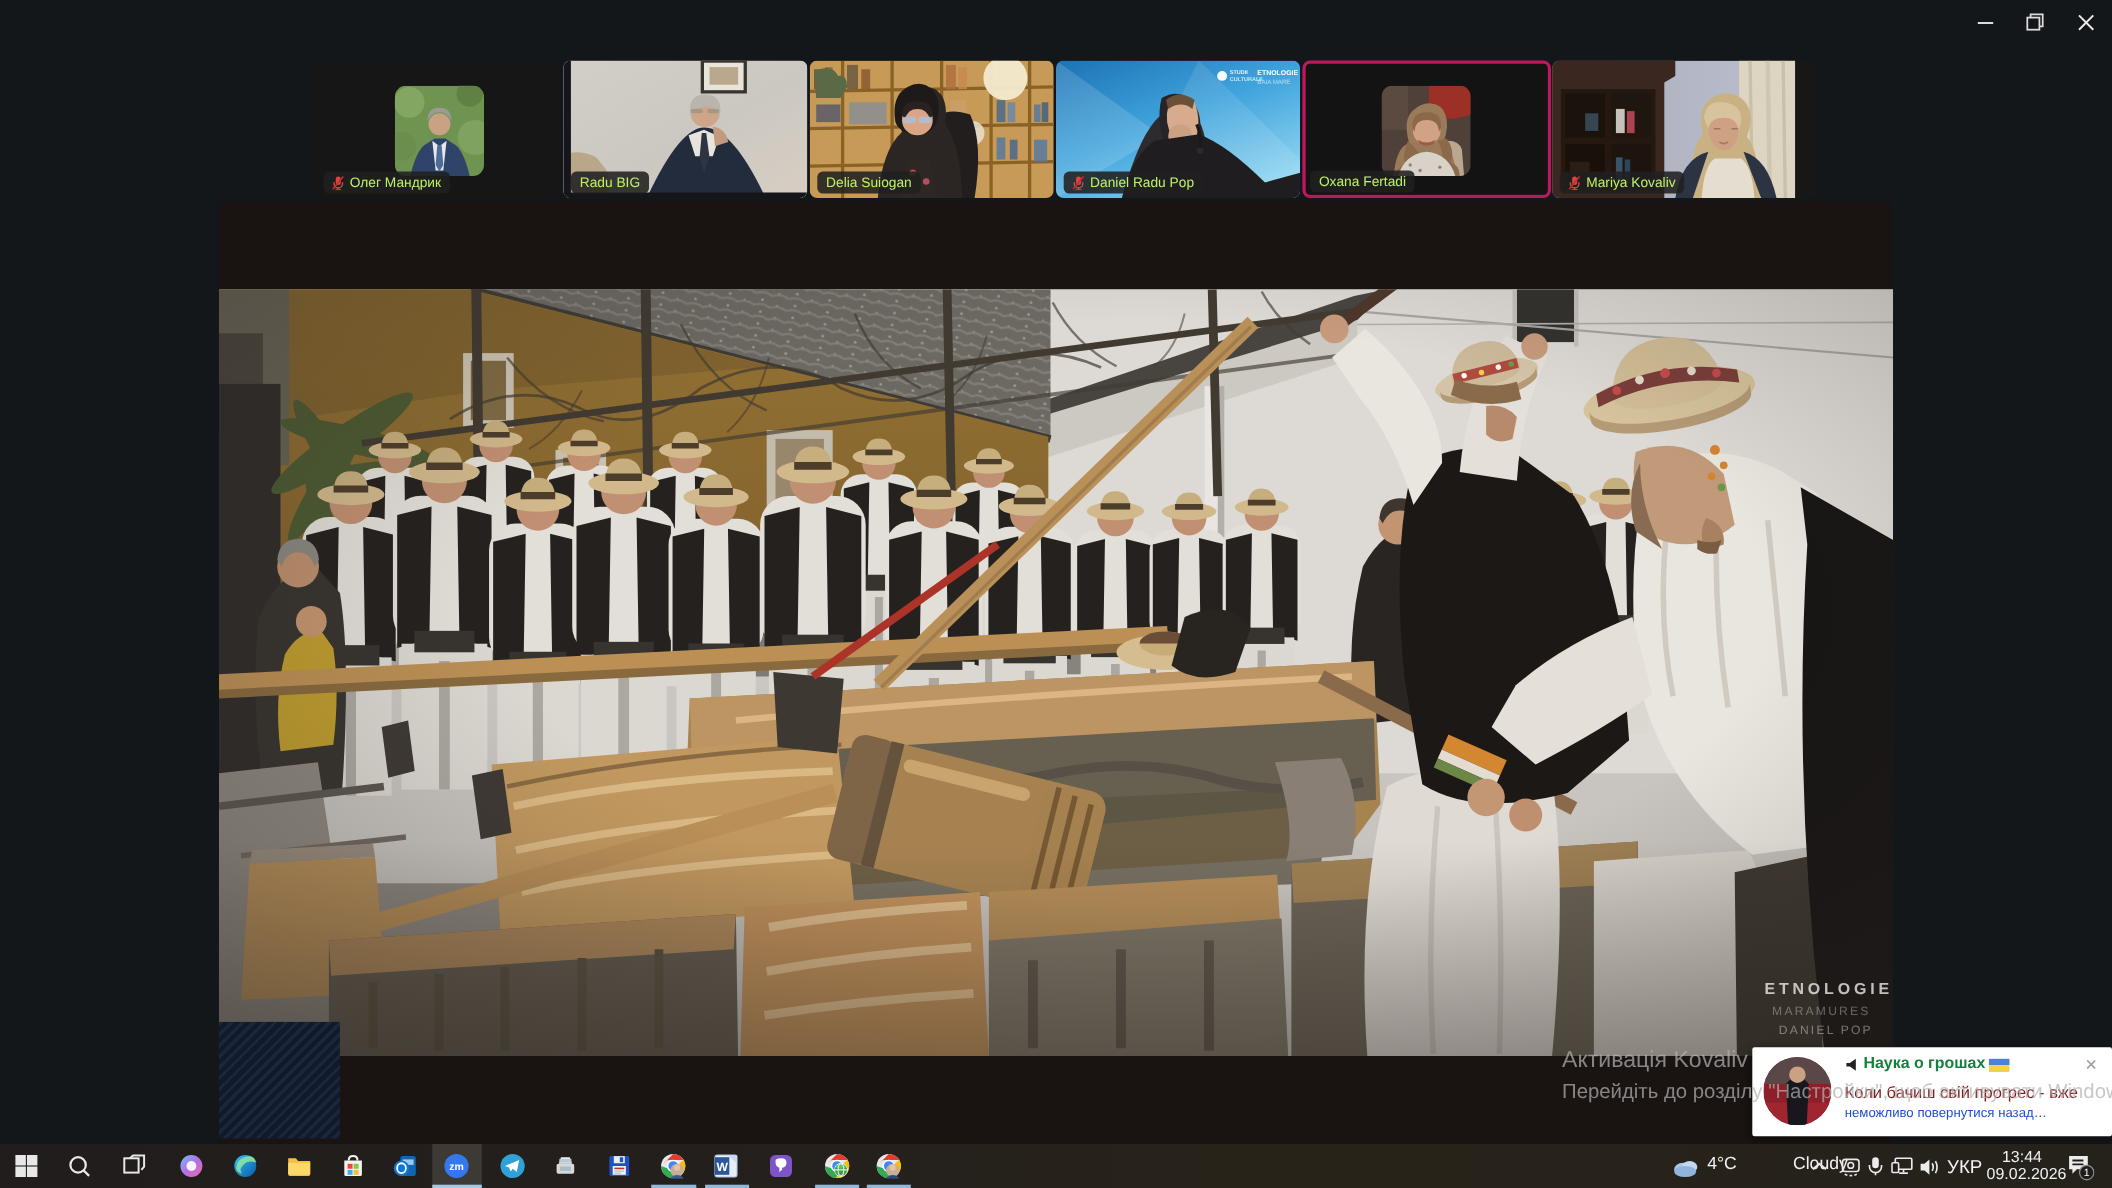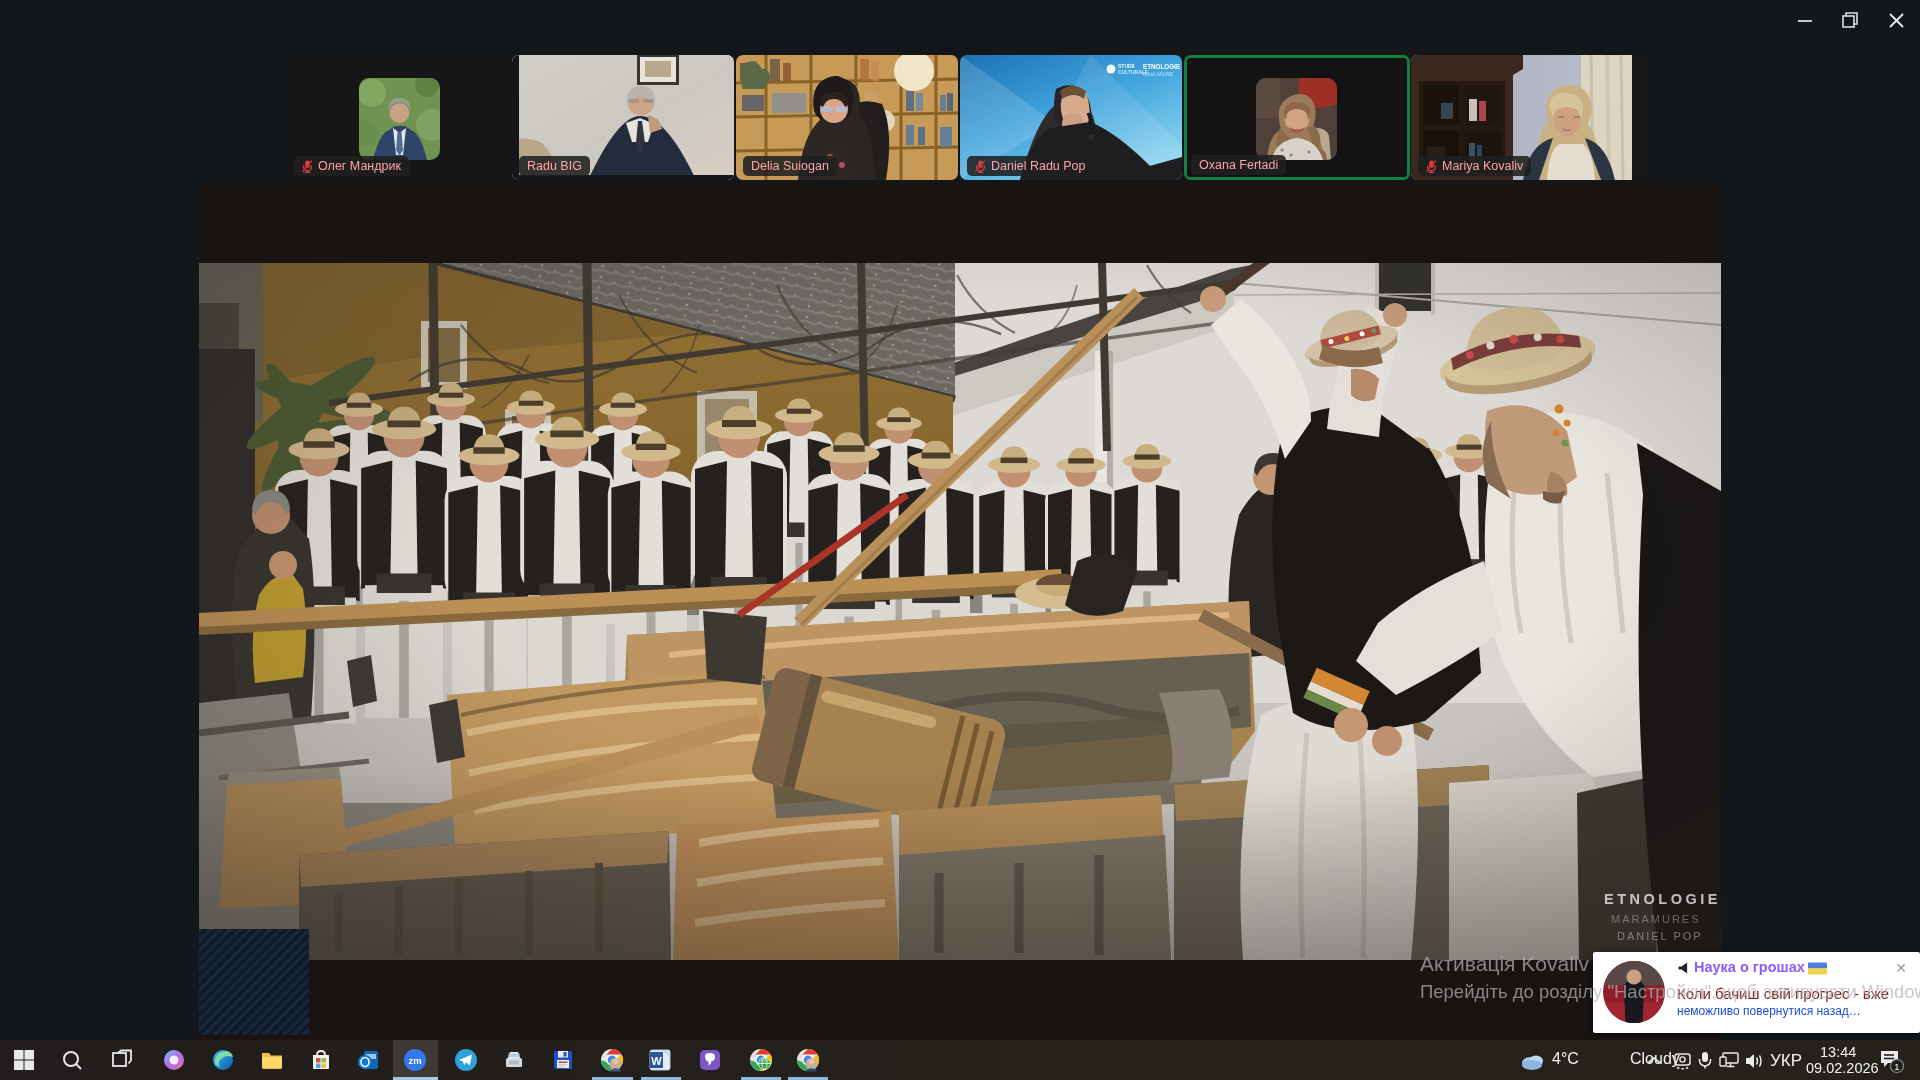--- a/index.html
+++ b/index.html
@@ -8,37 +8,37 @@
   .abs { position:absolute; }
 
   
   #share { left:199px; top:183px; width:1520px; height:857px; background:#191312; }
   #photo { left:199px; top:263px; width:1522px; height:697px; filter:blur(0.7px); }
 
   
   .tile { top:55px; width:222px; height:125px; background:#171717; border-radius:7px; overflow:hidden; }
   .tile svg { position:absolute; left:0; top:0; }
   .label { position:absolute; left:7px; bottom:4px; height:20px; background:rgba(32,32,32,.88);
-           border-radius:5px; color:#fca5a5; font-size:12.5px; line-height:20px;
+           border-radius:5px; color:#bef264; font-size:12.5px; line-height:20px;
            padding:0 8px; display:flex; align-items:center; gap:5px; white-space:nowrap; }
   .label svg { position:static; }
 
   
   #stripes { left:199px; top:929px; width:110px; height:106px;
     background:repeating-linear-gradient(135deg,#1a2639 0 3px,#111a2b 3px 7px); }
 
   
   .wm { color:rgba(178,178,178,.72); z-index:30; }
   #wm1 { left:1420px; top:952px; font-size:21px; }
   #wm2 { left:1420px; top:981px; font-size:18.5px; white-space:nowrap; }
 
   
   #notif { left:1593px; top:952px; width:327px; height:81px; background:#fff; z-index:20;
            border-radius:2px; box-shadow:0 2px 8px rgba(0,0,0,.45); }
-  #notif .title { position:absolute; left:101px; top:7px; font-size:14.5px; font-weight:bold; color:#8b5cf6; }
+  #notif .title { position:absolute; left:101px; top:7px; font-size:14.5px; font-weight:bold; color:#15803d; }
   #notif .l1 { position:absolute; left:84px; top:33px; font-size:15px; color:#7f1d1d; }
   #notif .l2 { position:absolute; left:84px; top:52px; font-size:12px; color:#1d4ed8; }
   #notif .x { position:absolute; right:13px; top:8px; font-size:14px; color:#9a9a9a; }
 
   
   #bar { left:0; top:1040px; width:1920px; height:40px; z-index:40;
          background:linear-gradient(90deg,#201d1c 0%,#24201c 40%,#282319 60%,#25221c 100%); }
   .ticon { position:absolute; top:1048px; width:24px; height:24px; z-index:41; }
   .runline { position:absolute; top:1077px; height:3px; background:#8fb8da; z-index:41; }
   .traytxt { position:absolute; color:#f2f2f2; z-index:41; }
@@ -199,21 +199,21 @@
         <g fill="#e04040">
           <rect x="3.2" y="0.5" width="4.6" height="7.6" rx="2.3"></rect>
           <path d="M1 5.6 v1.4 a4.5 4.5 0 0 0 9 0 v-1.4 h-1.3 v1.4 a3.2 3.2 0 0 1 -6.4 0 v-1.4 z"></path>
           <rect x="4.9" y="10.2" width="1.2" height="2"></rect>
           <rect x="2.8" y="12" width="5.4" height="1"></rect>
         </g>
         <line x1="0.5" y1="12" x2="10" y2="0.5" stroke="#c03030" stroke-width="1.4"></line>
       </svg>Daniel Radu Pop</div>
   </div>
 
-  <div class="tile abs" style="left:1184px; width:226px; border:3px solid #15803d; background:#121212">
+  <div class="tile abs" style="left:1184px; width:226px; border:3px solid #be185d; background:#121212">
     <svg width="220" height="119" viewBox="0 0 220 119">
       <rect width="220" height="119" fill="#131313"></rect>
       <clipPath id="av5">
         <rect x="69" y="20" width="81" height="82" rx="10"></rect>
       </clipPath>
       <g clip-path="url(#av5)">
         <rect x="69" y="20" width="81" height="82" fill="#50403a"></rect>
         <path d="M112 20 h38 v26 q-22 8 -38 0 z" fill="#9c2f26"></path>
         <rect x="69" y="20" width="24" height="40" fill="#5a4a40"></rect>
         <path d="M120 102 l-2 -30 q20 -6 24 6 l2 24 z" fill="#b9a890"></path>

